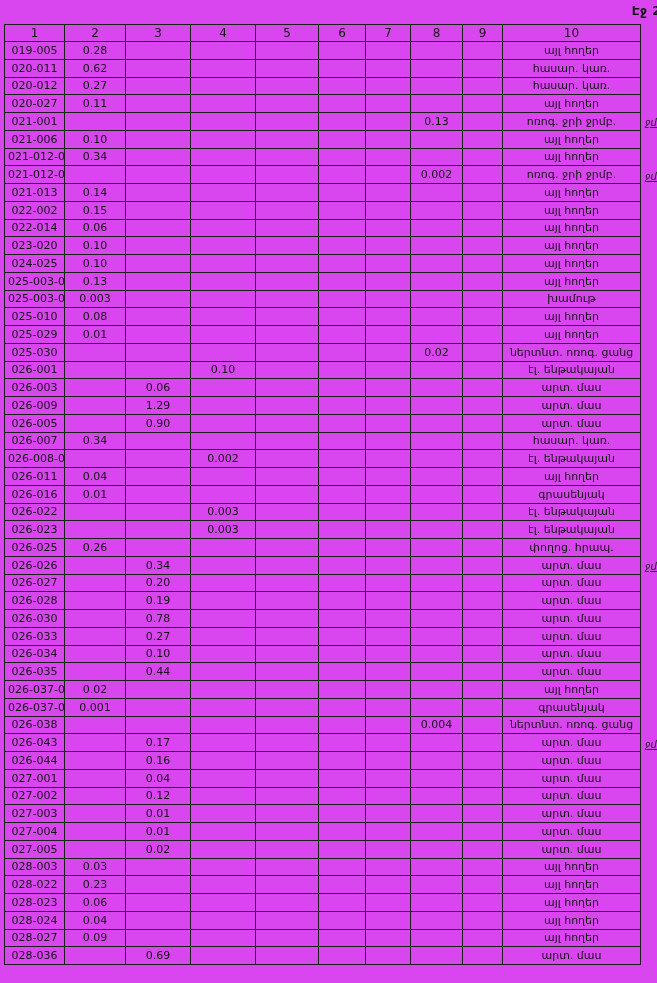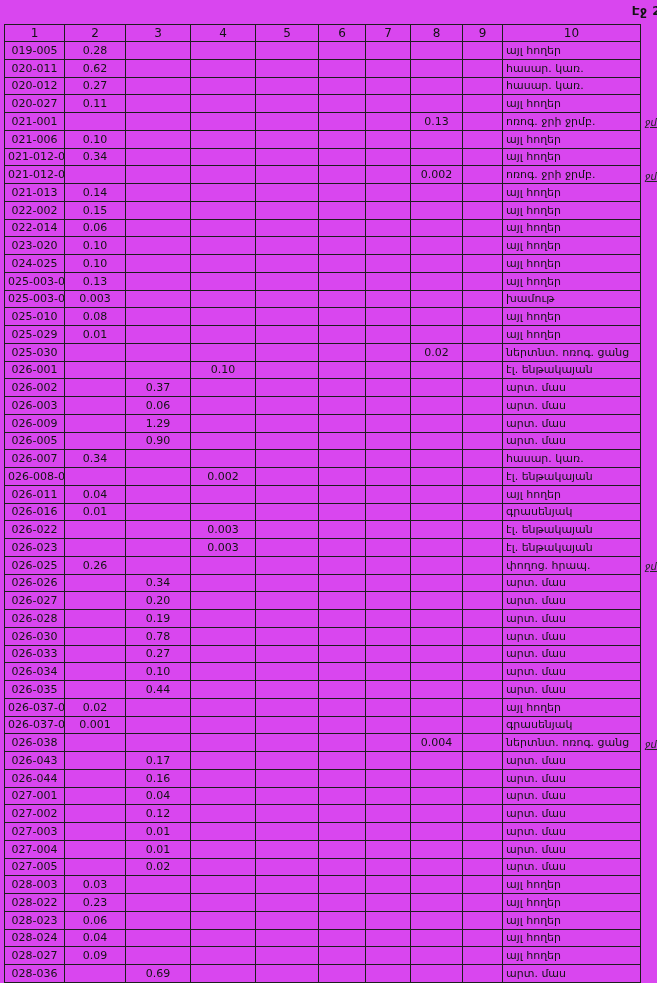--- a/index.html
+++ b/index.html
@@ -47,21 +47,21 @@
     vertical-align: middle;
   }
   thead th {
     text-align: center;
     font-size: 12px;
     height: 16px;
   }
   td.col-code { text-align: center; }
   td.col-num  { text-align: center; }
   td.col-blank { }
-  td.col-use  { text-align: left; }
+  td.col-use  { text-align: center; }
   .margin-note {
     position: absolute;
     left: 641px;
     font-size: 10px;
     font-style: italic;
     color: #222;
     white-space: nowrap;
     text-decoration: underline;
   }
 </style>
@@ -322,32 +322,20 @@
             <td class="col-num"></td>
             <td class="col-num">0.10</td>
             <td class="col-blank"></td>
             <td class="col-blank"></td>
             <td class="col-blank"></td>
             <td class="col-num"></td>
             <td class="col-blank"></td>
             <td class="col-use">էլ. ենթակայան</td>
           </tr>
           <tr>
-            <td class="col-code">026-002</td>
-            <td class="col-num"></td>
-            <td class="col-num">0.37</td>
-            <td class="col-num"></td>
-            <td class="col-blank"></td>
-            <td class="col-blank"></td>
-            <td class="col-blank"></td>
-            <td class="col-num"></td>
-            <td class="col-blank"></td>
-            <td class="col-use">արտ. մաս</td>
-          </tr>
-          <tr>
             <td class="col-code">026-003</td>
             <td class="col-num"></td>
             <td class="col-num">0.06</td>
             <td class="col-num"></td>
             <td class="col-blank"></td>
             <td class="col-blank"></td>
             <td class="col-blank"></td>
             <td class="col-num"></td>
             <td class="col-blank"></td>
             <td class="col-use">արտ. մաս</td>

